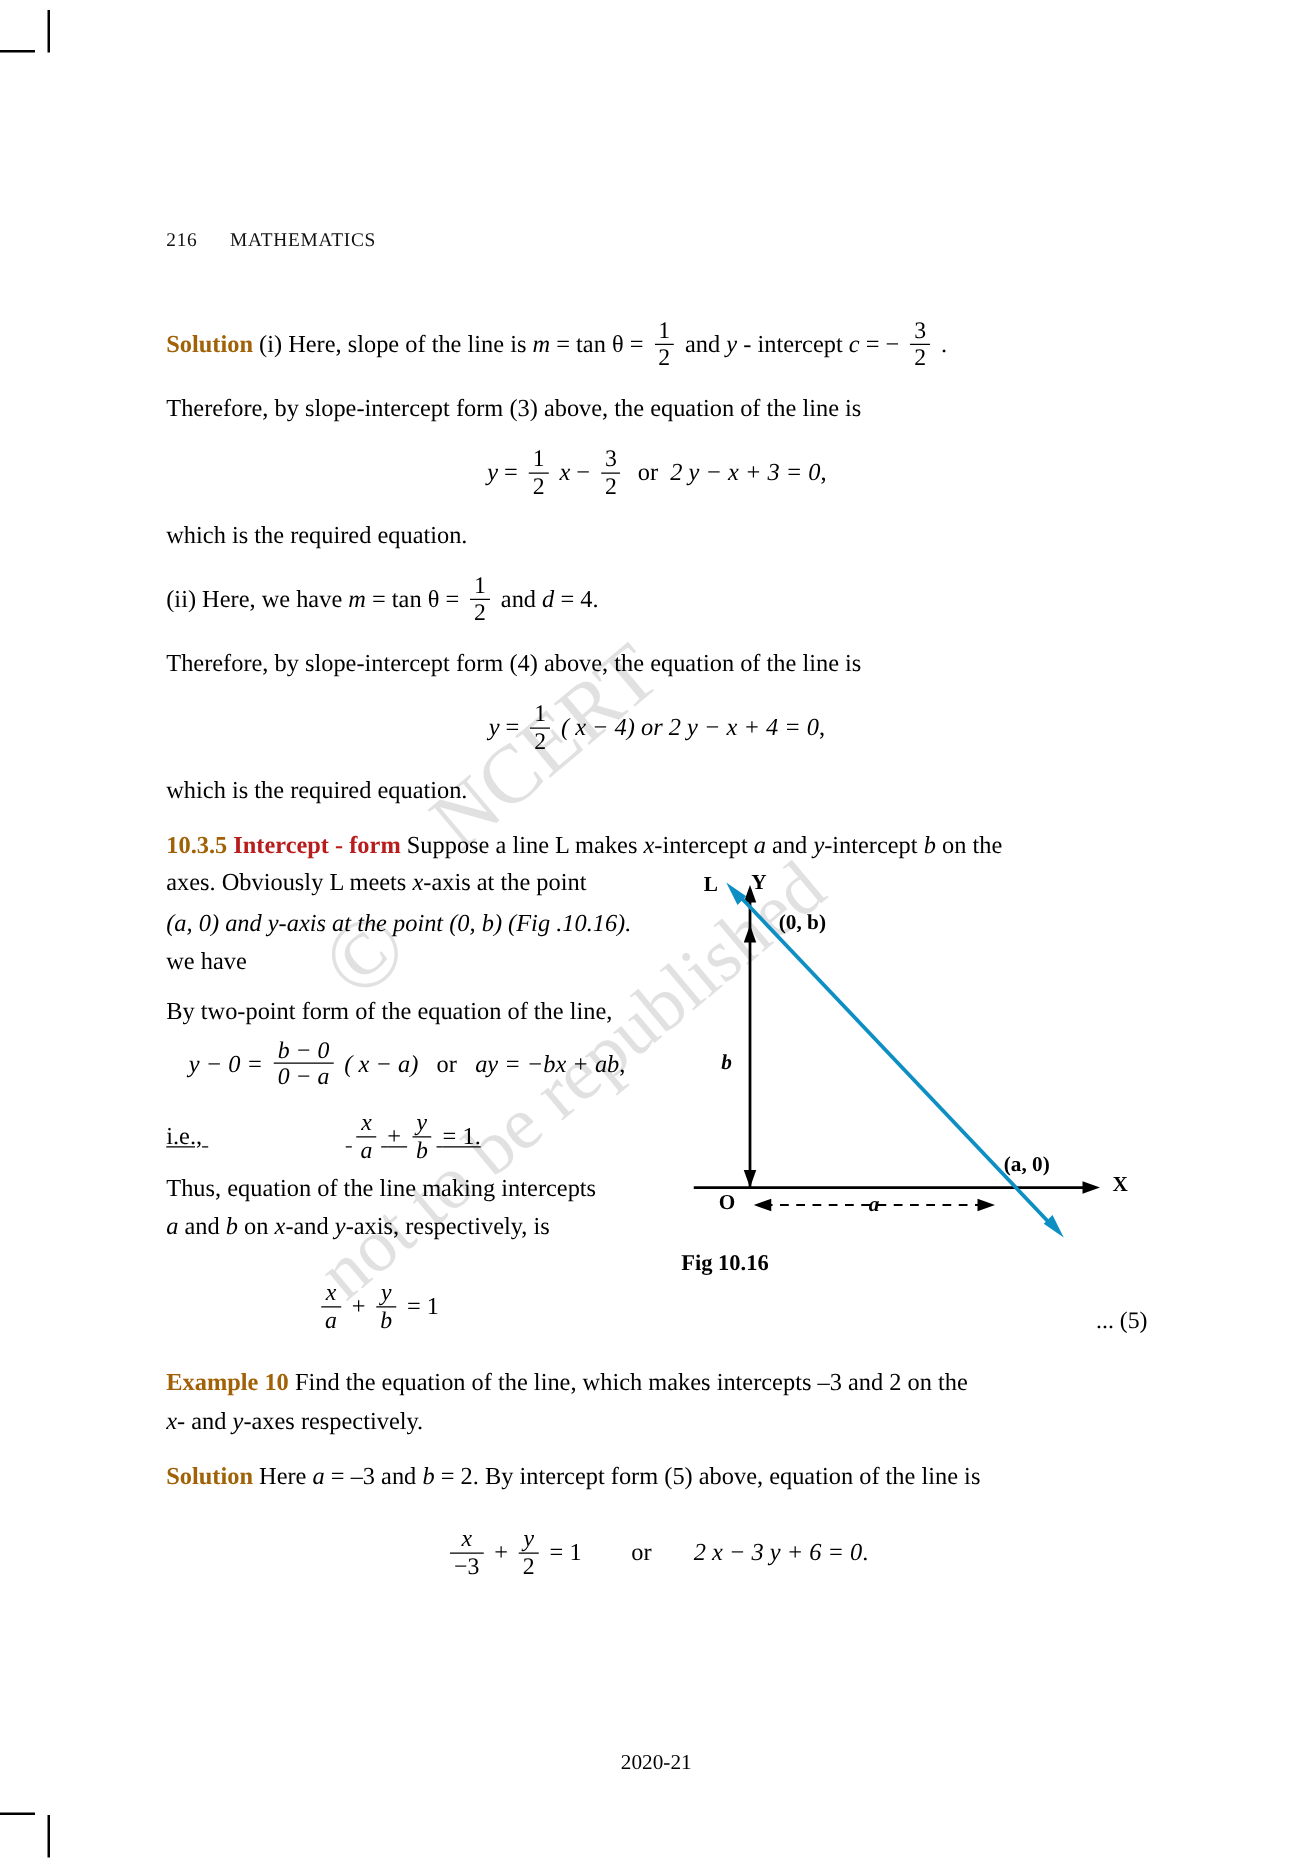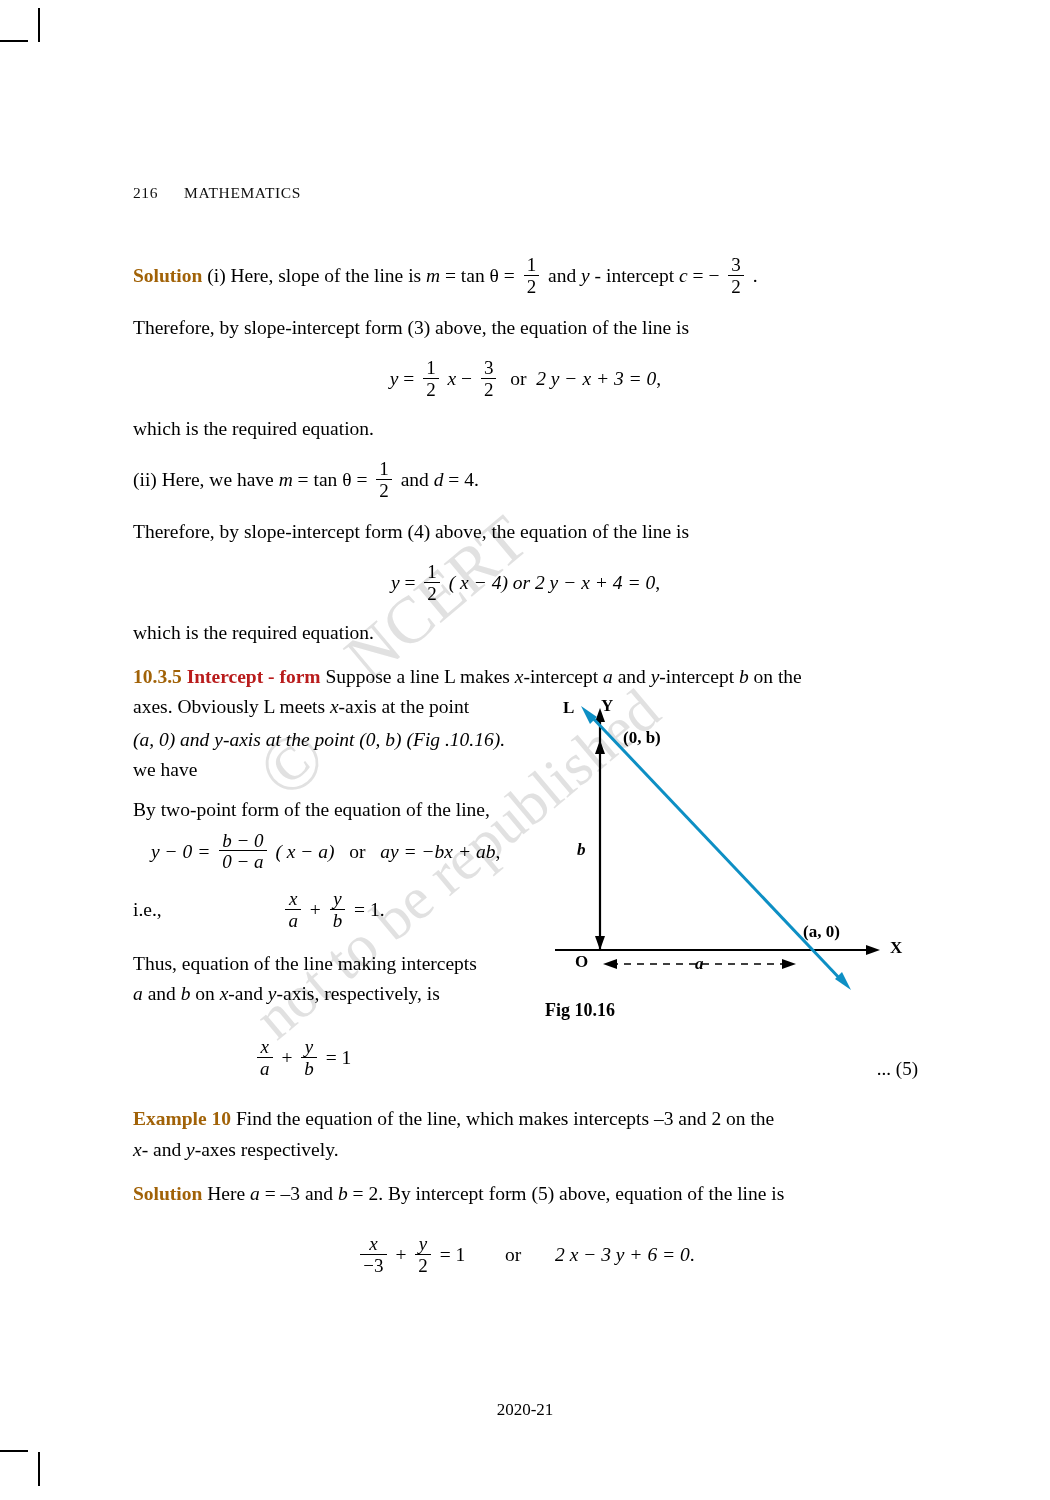--- a/index.html
+++ b/index.html
@@ -184,21 +184,21 @@
       <i>y − 0 =</i>
       <span class="frac">
         <span class="n it">b − 0</span>
         <span class="d it">0 − a</span>
       </span>
       <i>( x − a)</i>
       &nbsp;&nbsp;<span>or</span>&nbsp;&nbsp;
       <i>ay = −bx + ab</i><span>,</span>
     </div>
 
-    <div style="margin:10px 0 18px 0;">
+    <div style="margin:10px 0 6px 0;text-decoration:underline;">
       <span>i.e.,</span>
       <span style="display:inline-block;width:110px"></span>
       <span class="frac">
         <span class="n it">x</span>
         <span class="d it">a</span>
       </span>
       <span>+</span>
       <span class="frac">
         <span class="n it">y</span>
         <span class="d it">b</span>

